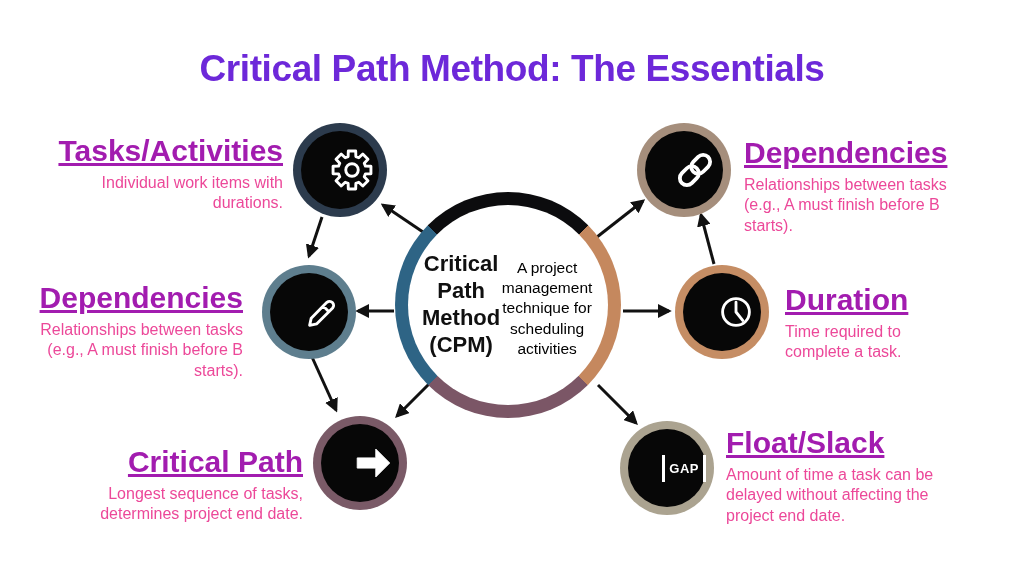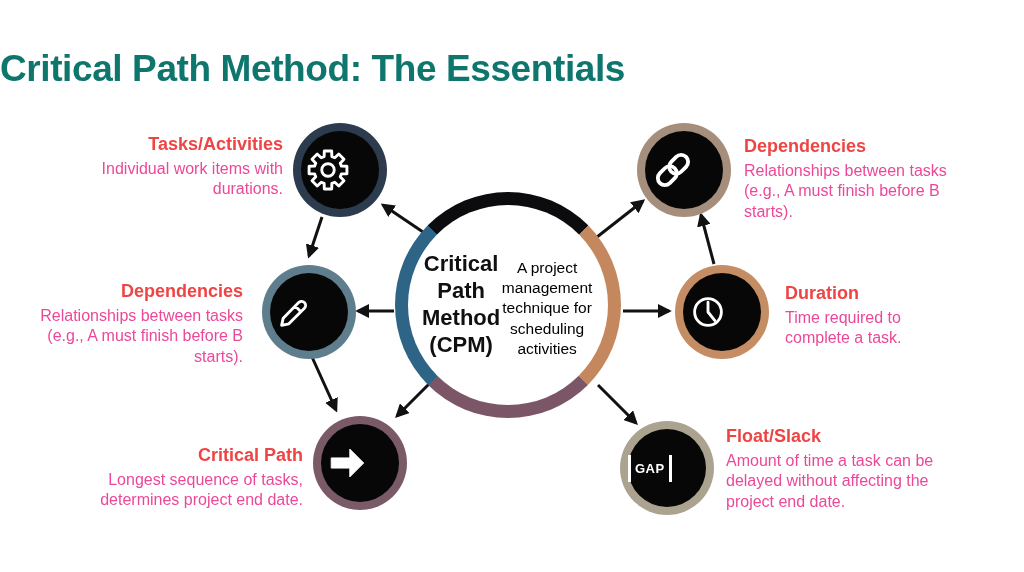--- a/index.html
+++ b/index.html
@@ -3,54 +3,54 @@
 <meta charset="utf-8">
 <style>
   html,body { margin:0; padding:0; background:#fff; }
   .canvas {
     position:relative; width:1024px; height:572px; background:#ffffff;
     font-family:"Liberation Sans","DejaVu Sans",sans-serif; overflow:hidden;
     color:#161616;
   }
   .title {
     position:absolute; top:48px; left:0; width:100%;
-    font-size:37px; font-weight:700; color:#0f766e;
+    text-align:center; font-size:37px; font-weight:700; color:#6d28d9;
     letter-spacing:-0.4px; margin:0;
   }
   
   .center-circle {
     position:absolute; left:395px; top:192px; width:226px; height:226px;
     border-radius:50%;
   }
   .center-inner {
     position:absolute; inset:13px; background:#ffffff; border-radius:50%;
     display:flex; align-items:center; justify-content:center;
     text-align:center; padding:0 14px; box-sizing:border-box;
   }
   .center-heading { font-size:22px; font-weight:700; line-height:1.22; color:#101010; max-width:176px; }
   .center-desc { font-size:15.5px; line-height:1.3; margin-top:7px; color:#000000; max-width:176px; }
   
   .node { position:absolute; width:94px; height:94px; border-radius:50%; }
   .node-core {
     position:absolute; inset:8px; background:#070707; border-radius:50%;
-    display:flex; align-items:center; justify-content:flex-start;
+    display:flex; align-items:center; justify-content:flex-end;
   }
   .node-gear   { left:293px; top:123px; }
   .node-pencil { left:262px; top:265px; }
   .node-arrow  { left:313px; top:416px; }
   .node-link   { left:637px; top:123px; }
   .node-clock  { left:675px; top:265px; }
   .node-gap    { left:620px; top:421px; }
   
   .gap-icon { display:flex; align-items:center; gap:4px; }
   .gap-bar { width:3px; height:27px; background:#fff; }
   .gap-text { color:#fff; font-size:13px; font-weight:700; letter-spacing:0.5px; }
   
   .tb { position:absolute; }
-  .tb-title { font-size:18px; font-weight:700; color:#ef4444; line-height:1.15; margin-bottom:4px; }
+  .tb-title { font-size:30px; font-weight:700; color:#a21caf; line-height:1.15; margin-bottom:4px;text-decoration:underline; }
   .tb-desc { font-size:16px; line-height:1.3; color:#ec4899; }
   .align-r { text-align:right; }
   .align-l { text-align:left; }
   .tb-tasks      { right:741px; top:134px; width:230px; }
   .tb-deps-left  { right:781px; top:281px; width:210px; }
   .tb-critical   { right:721px; top:426px; width:235px;margin-top:19px; }
   .tb-deps-right { left:744px; top:136px; width:232px; }
   .tb-duration   { left:785px; top:283px; width:165px; }
   .tb-float      { left:726px; top:426px; width:240px; }
   .arrows { position:absolute; left:0; top:0; pointer-events:none; }

